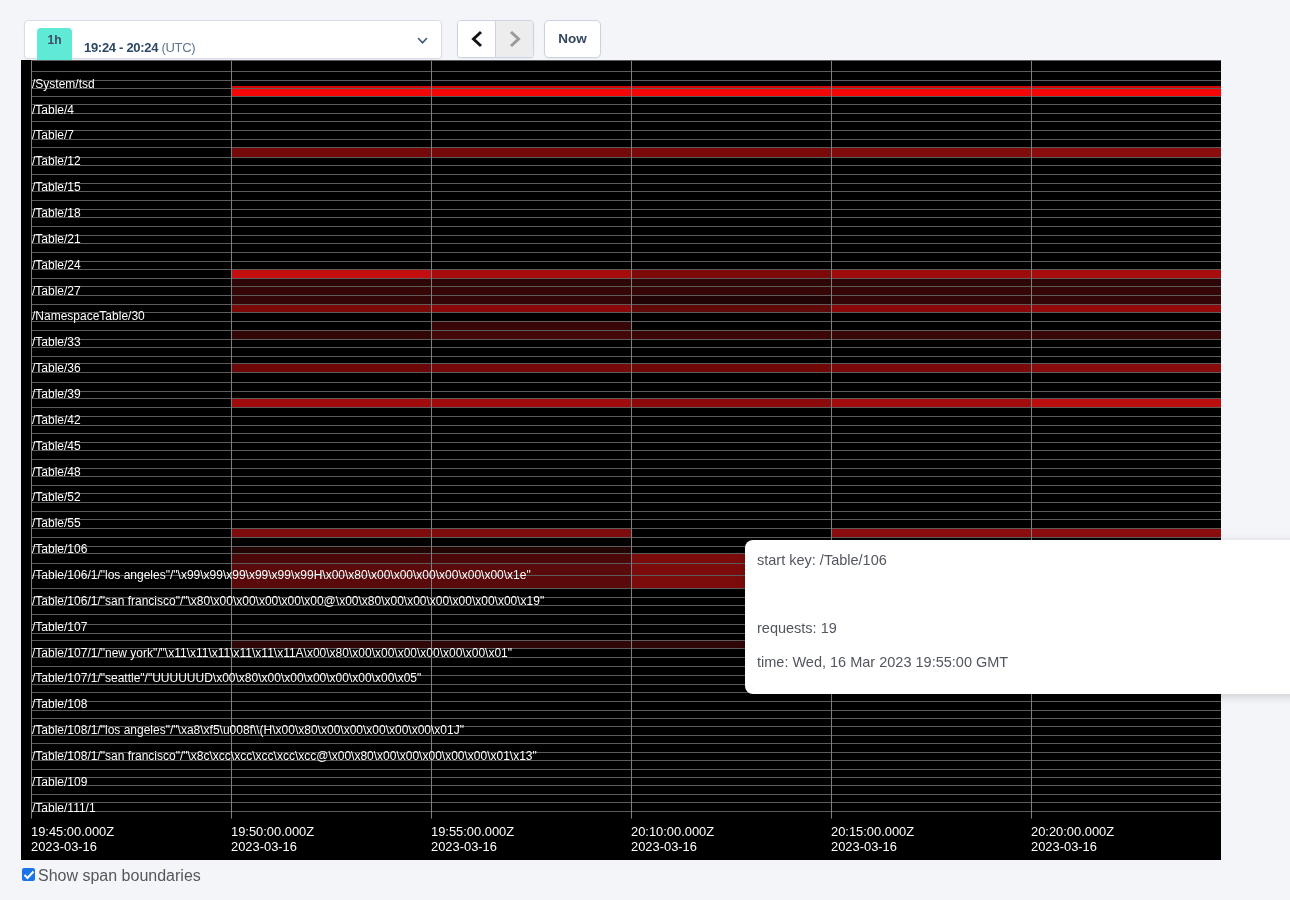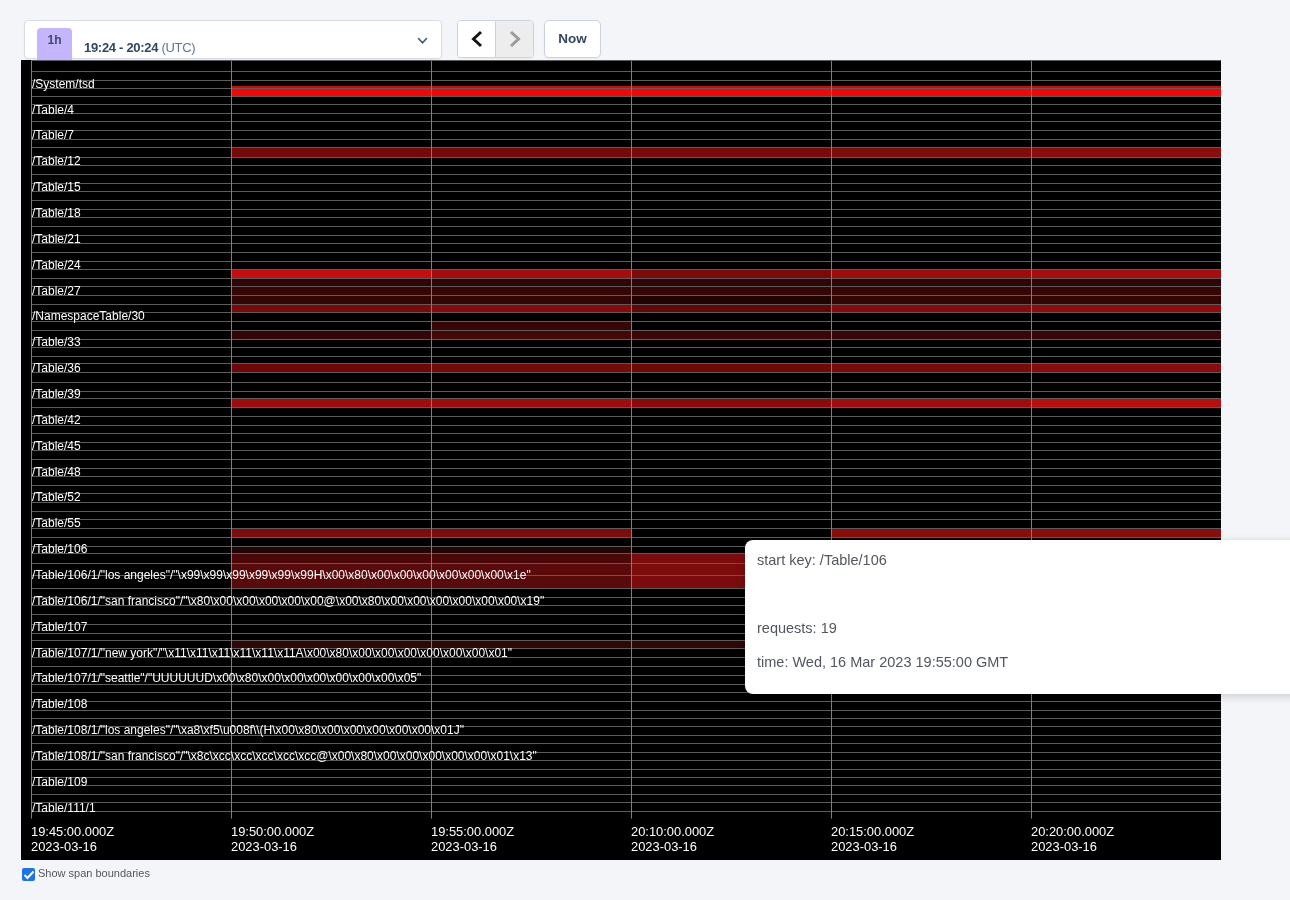--- a/index.html
+++ b/index.html
@@ -1,33 +1,33 @@
 <!DOCTYPE html>
 <html><head>
 <meta charset="utf-8">
 <style>
 * { margin: 0; padding: 0; box-sizing: border-box; }
 html, body { width: 1290px; height: 900px; background: #f4f5f9; font-family: "Liberation Sans", sans-serif; position: relative; overflow: hidden; }
 .selbox { position: absolute; left: 24px; top: 20px; width: 418px; height: 39px; background: #fff; border: 1px solid #d9dce8; border-radius: 4px; box-shadow: 0 1px 2px rgba(50,60,90,.06); }
-.chip { position: absolute; left: 12px; top: 7px; width: 35px; height: 40px; background: #c4b5fd; border-radius: 4px; color: #3f4c66; font-size: 12px; font-weight: bold; text-align: center; line-height: 24px; }
+.chip { position: absolute; left: 12px; top: 7px; width: 35px; height: 40px; background: #5eead4; border-radius: 4px; color: #3f4c66; font-size: 12px; font-weight: bold; text-align: center; line-height: 24px; }
 .trange { position: absolute; left: 59px; top: 8px; height: 37px; line-height: 37px; font-size: 13px; letter-spacing: -0.3px; color: #2c4866; font-weight: bold; white-space: nowrap; }
 .trange span { font-weight: normal; color: #5e7590; }
 .selcar { position: absolute; right: 13px; top: 16px; }
 .navgrp { position: absolute; left: 457px; top: 20px; width: 77px; height: 38px; border: 1px solid #cdd2e2; border-radius: 4px; background: #fff; box-shadow: 0 1px 2px rgba(50,60,90,.06); }
 .navl { position: absolute; left: 0; top: 0; width: 38px; height: 36px; border-right: 1px solid #cdd2e2; background: #fff; border-radius: 3px 0 0 3px; }
 .navr { position: absolute; right: 0; top: 0; width: 37px; height: 36px; background: #ededee; border-radius: 0 3px 3px 0; }
 .navl svg, .navr svg { position: absolute; left: 50%; top: 50%; transform: translate(-50%, -50%); }
 .nowbtn { position: absolute; left: 544px; top: 20px; width: 57px; height: 38px; background: #fff; border: 1px solid #cdd2e2; border-radius: 5px; color: #33475f; font-weight: bold; font-size: 13.5px; text-align: center; line-height: 36px; box-shadow: 0 1px 2px rgba(50,60,90,.06); }
 .canvas { position: absolute; left: 21px; top: 60px; width: 1200px; height: 800px; }
 .tooltip { position: absolute; left: 708px; top: 540px; width: 572px; height: 154px; background: #fff; border-radius: 8px; box-shadow: 0 2px 10px rgba(0,0,0,.18); font-size: 14.5px; color: #52565e; margin-left: 37px; }
 .tooltip div { position: absolute; left: 12px; white-space: nowrap; }
 .cbrow { position: absolute; left: 22px; top: 867px; height: 16px; }
 .cbox { position: absolute; left: 0; top: 1px; width: 13px; height: 13px; background: #1a73e8; border-radius: 2px; }
 .cbox svg { position: absolute; left: 1px; top: 2px; }
-.cblab { position: absolute; left: 16px; top: 0; font-size: 11px; color: #54575c; white-space: nowrap; }
+.cblab { position: absolute; left: 16px; top: 0; font-size: 16px; color: #54575c; white-space: nowrap; }
 </style>
 </head>
 <body>
 <div class="selbox">
   <div class="chip">1h</div>
   <div class="trange">19:24 - 20:24 <span>(UTC)</span></div>
   <svg class="selcar" width="11" height="8" viewBox="0 0 11 8">
       <path d="M1.5 1.5 L5.5 5.8 L9.5 1.5" stroke="#3d5878" stroke-width="1.6" fill="none" stroke-linecap="round"></path>
     </svg>
 </div>

